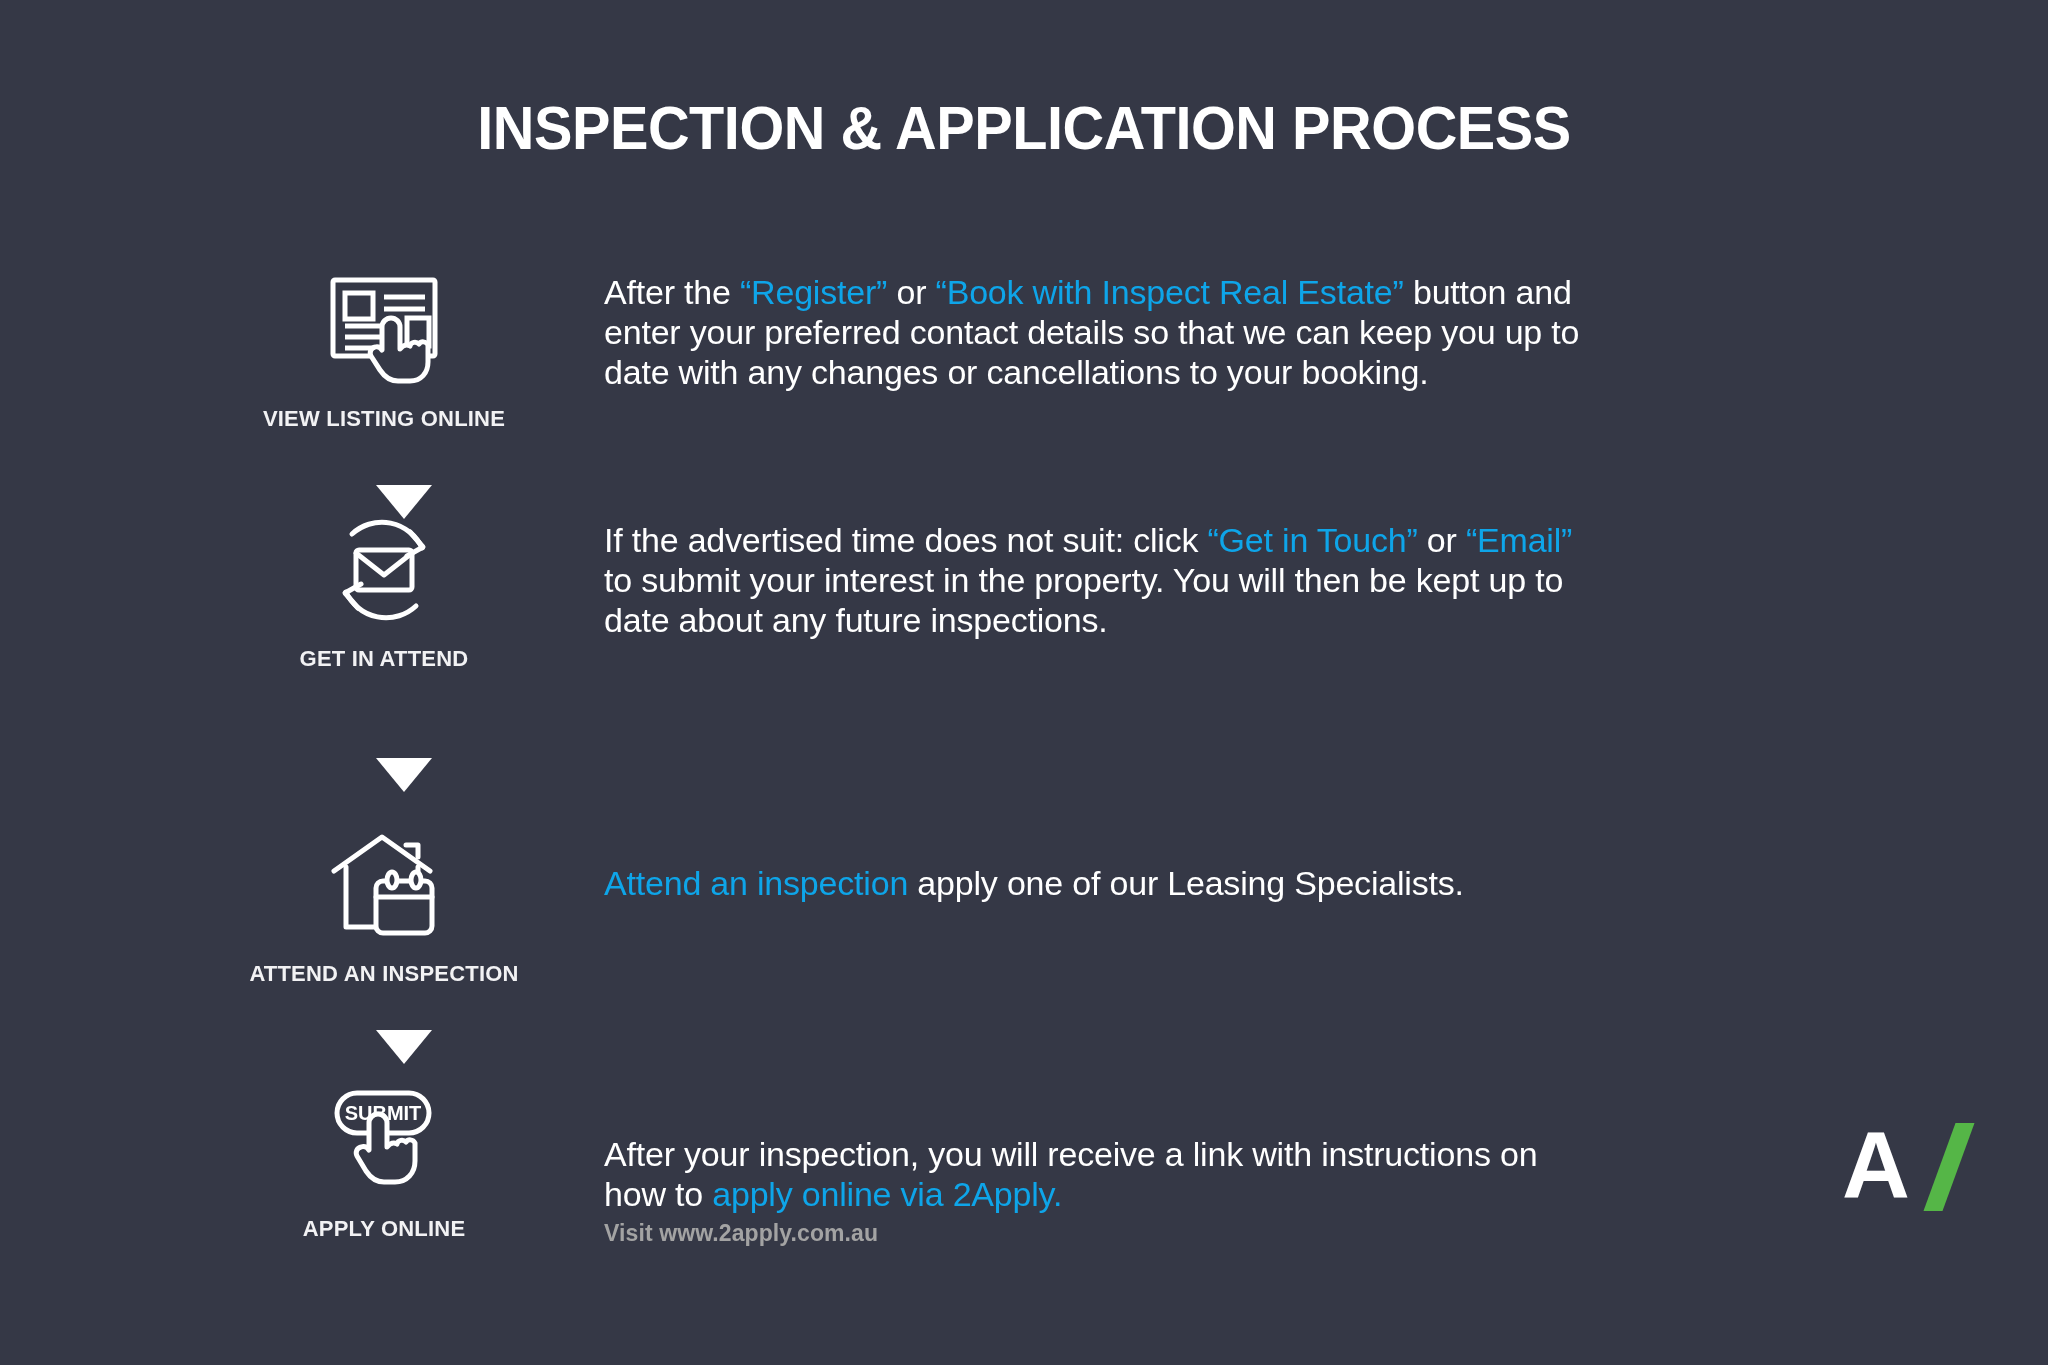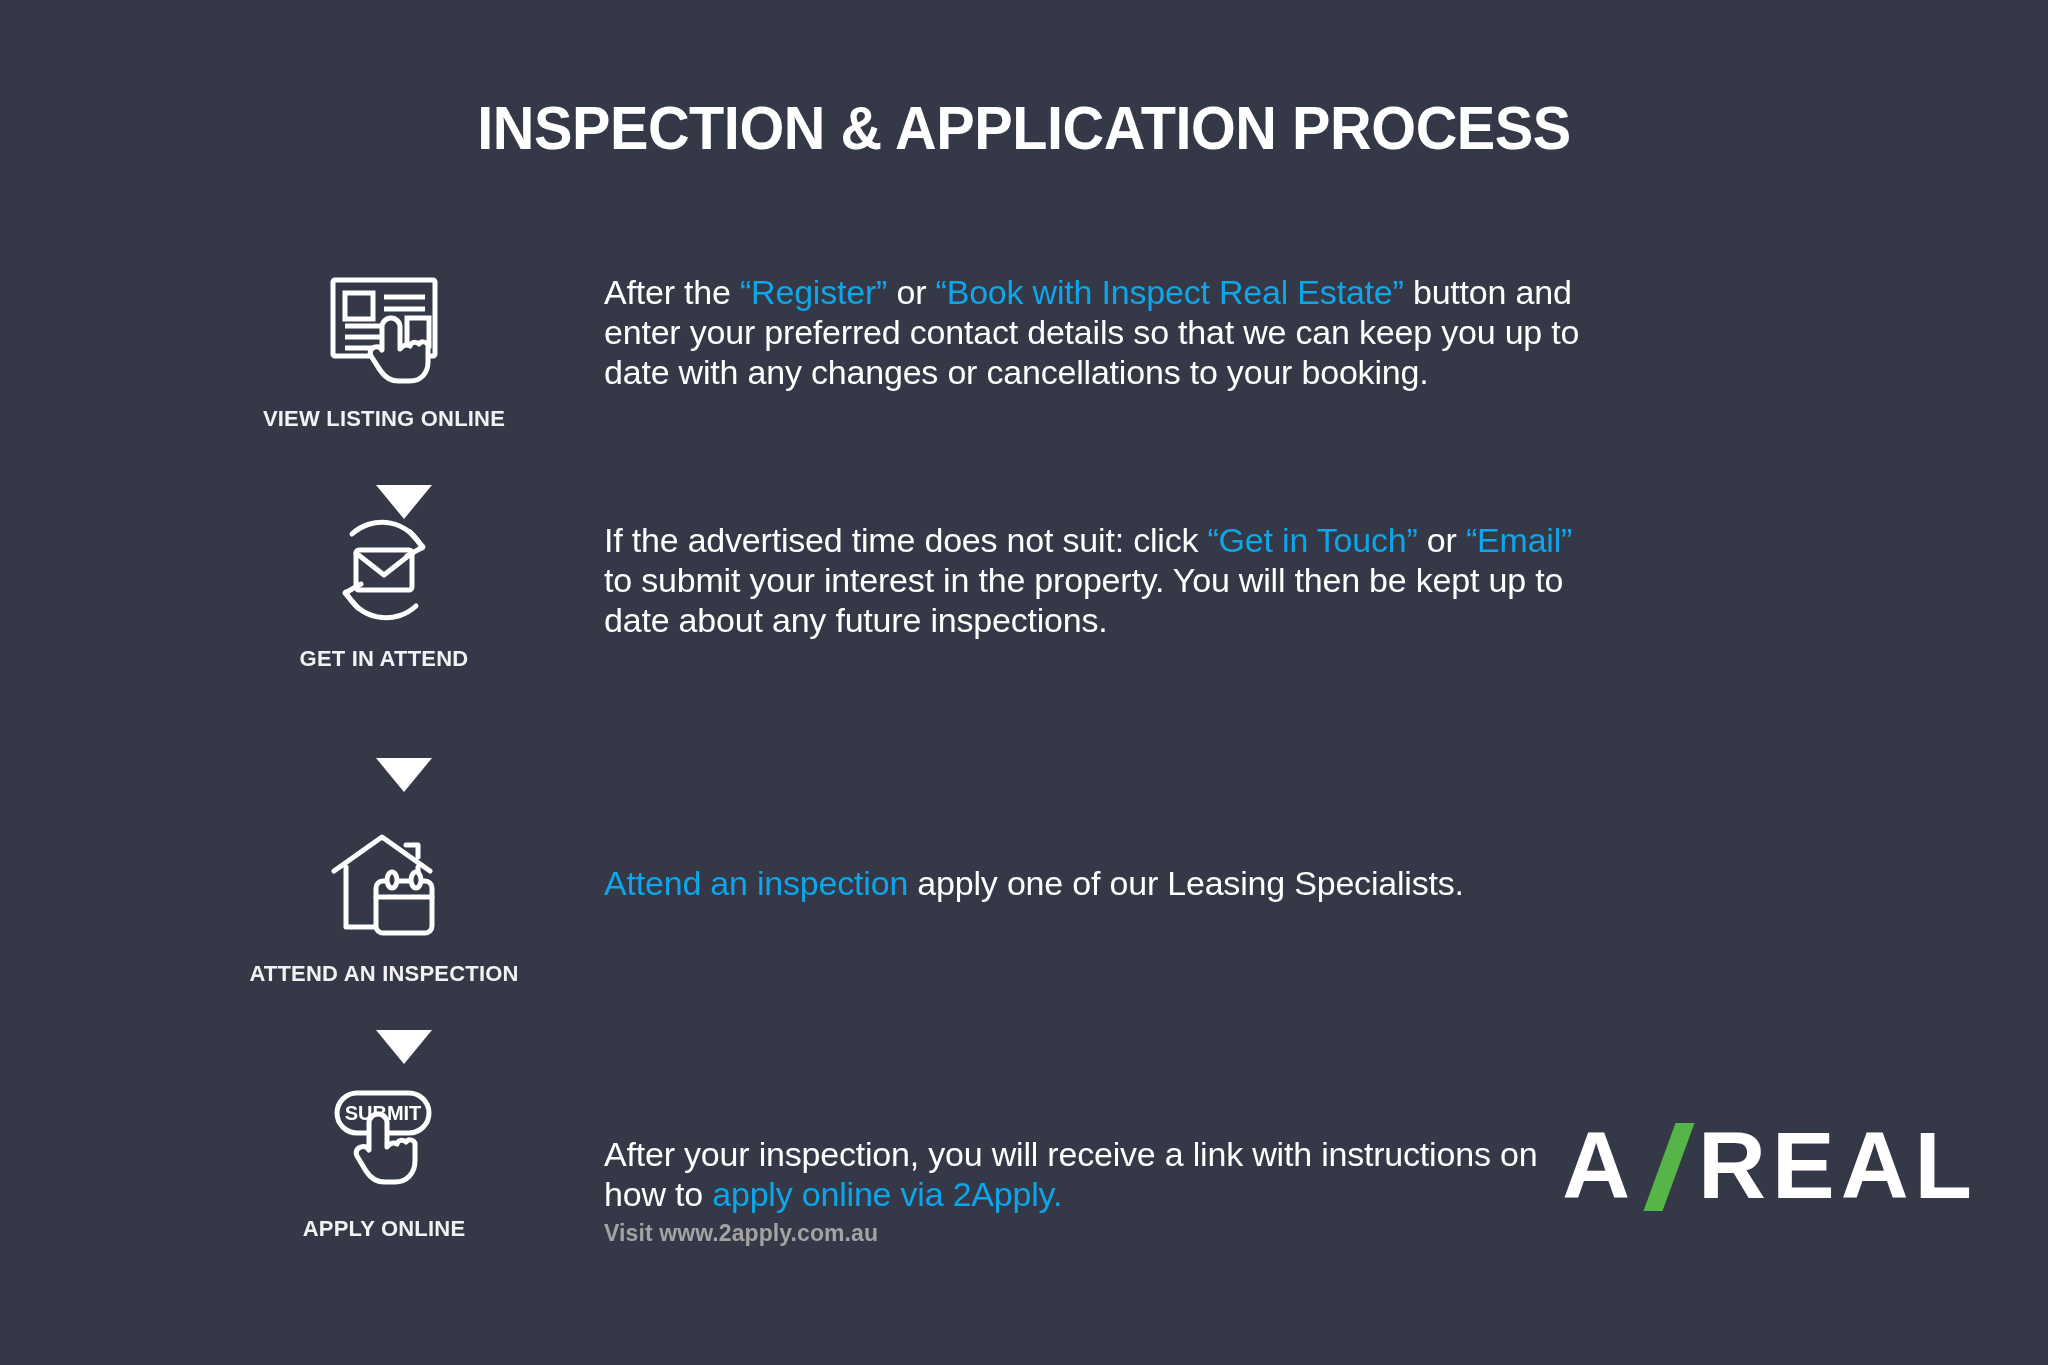--- a/index.html
+++ b/index.html
@@ -245,16 +245,15 @@
         <span>After your inspection, you will receive a link with instructions on how to </span><span class="green">apply online via 2Apply.</span>
       </div>
       <div class="visit">Visit www.2apply.com.au</div>
     </div>
 
   </div>
 
   <div class="logo">
     <span>A</span>
     <span class="logo-slash"></span>
-    <span>REAL</span>
   </div>
 
 </div>
 
 </body></html>

